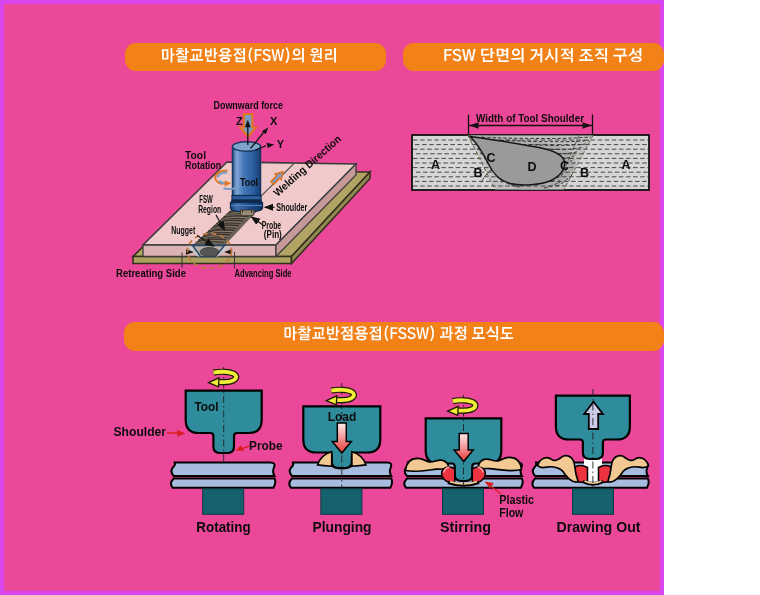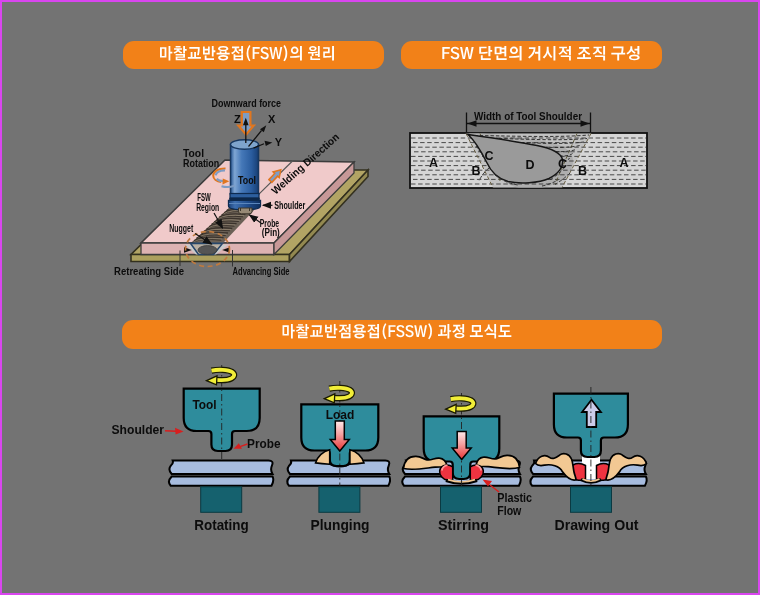--- a/index.html
+++ b/index.html
@@ -1,16 +1,16 @@
 <!DOCTYPE html>
 <html><head><meta charset="utf-8">
 <style>
 html,body{margin:0;padding:0;}
 body{width:760px;height:595px;background:#fff;font-family:"Liberation Sans",sans-serif;overflow:hidden;}
-#page{position:relative;width:760px;height:595px;box-sizing:border-box;border:2px solid #d946ef;background:#737373;}
+#page{position:relative;width:664px;height:595px;box-sizing:border-box;border:4px solid #d946ef;background:#ec4899;}
 .bar{position:absolute;background:#f28118;border-radius:11px;}
 .abs{position:absolute;}
 text{font-family:"Liberation Sans",sans-serif;font-weight:bold;fill:#0c0c0c;}
 </style></head>
 <body>
 <div id="page">
 <div class="bar" style="left:121px;top:39px;width:261px;height:28px;"></div>
 <div class="bar" style="left:399px;top:39px;width:261px;height:28px;"></div>
 <div class="bar" style="left:120px;top:318px;width:540px;height:29px;"></div>
 <svg class="abs" style="left:121px;top:39px;" width="261" height="28" viewBox="0 0 261 28">

